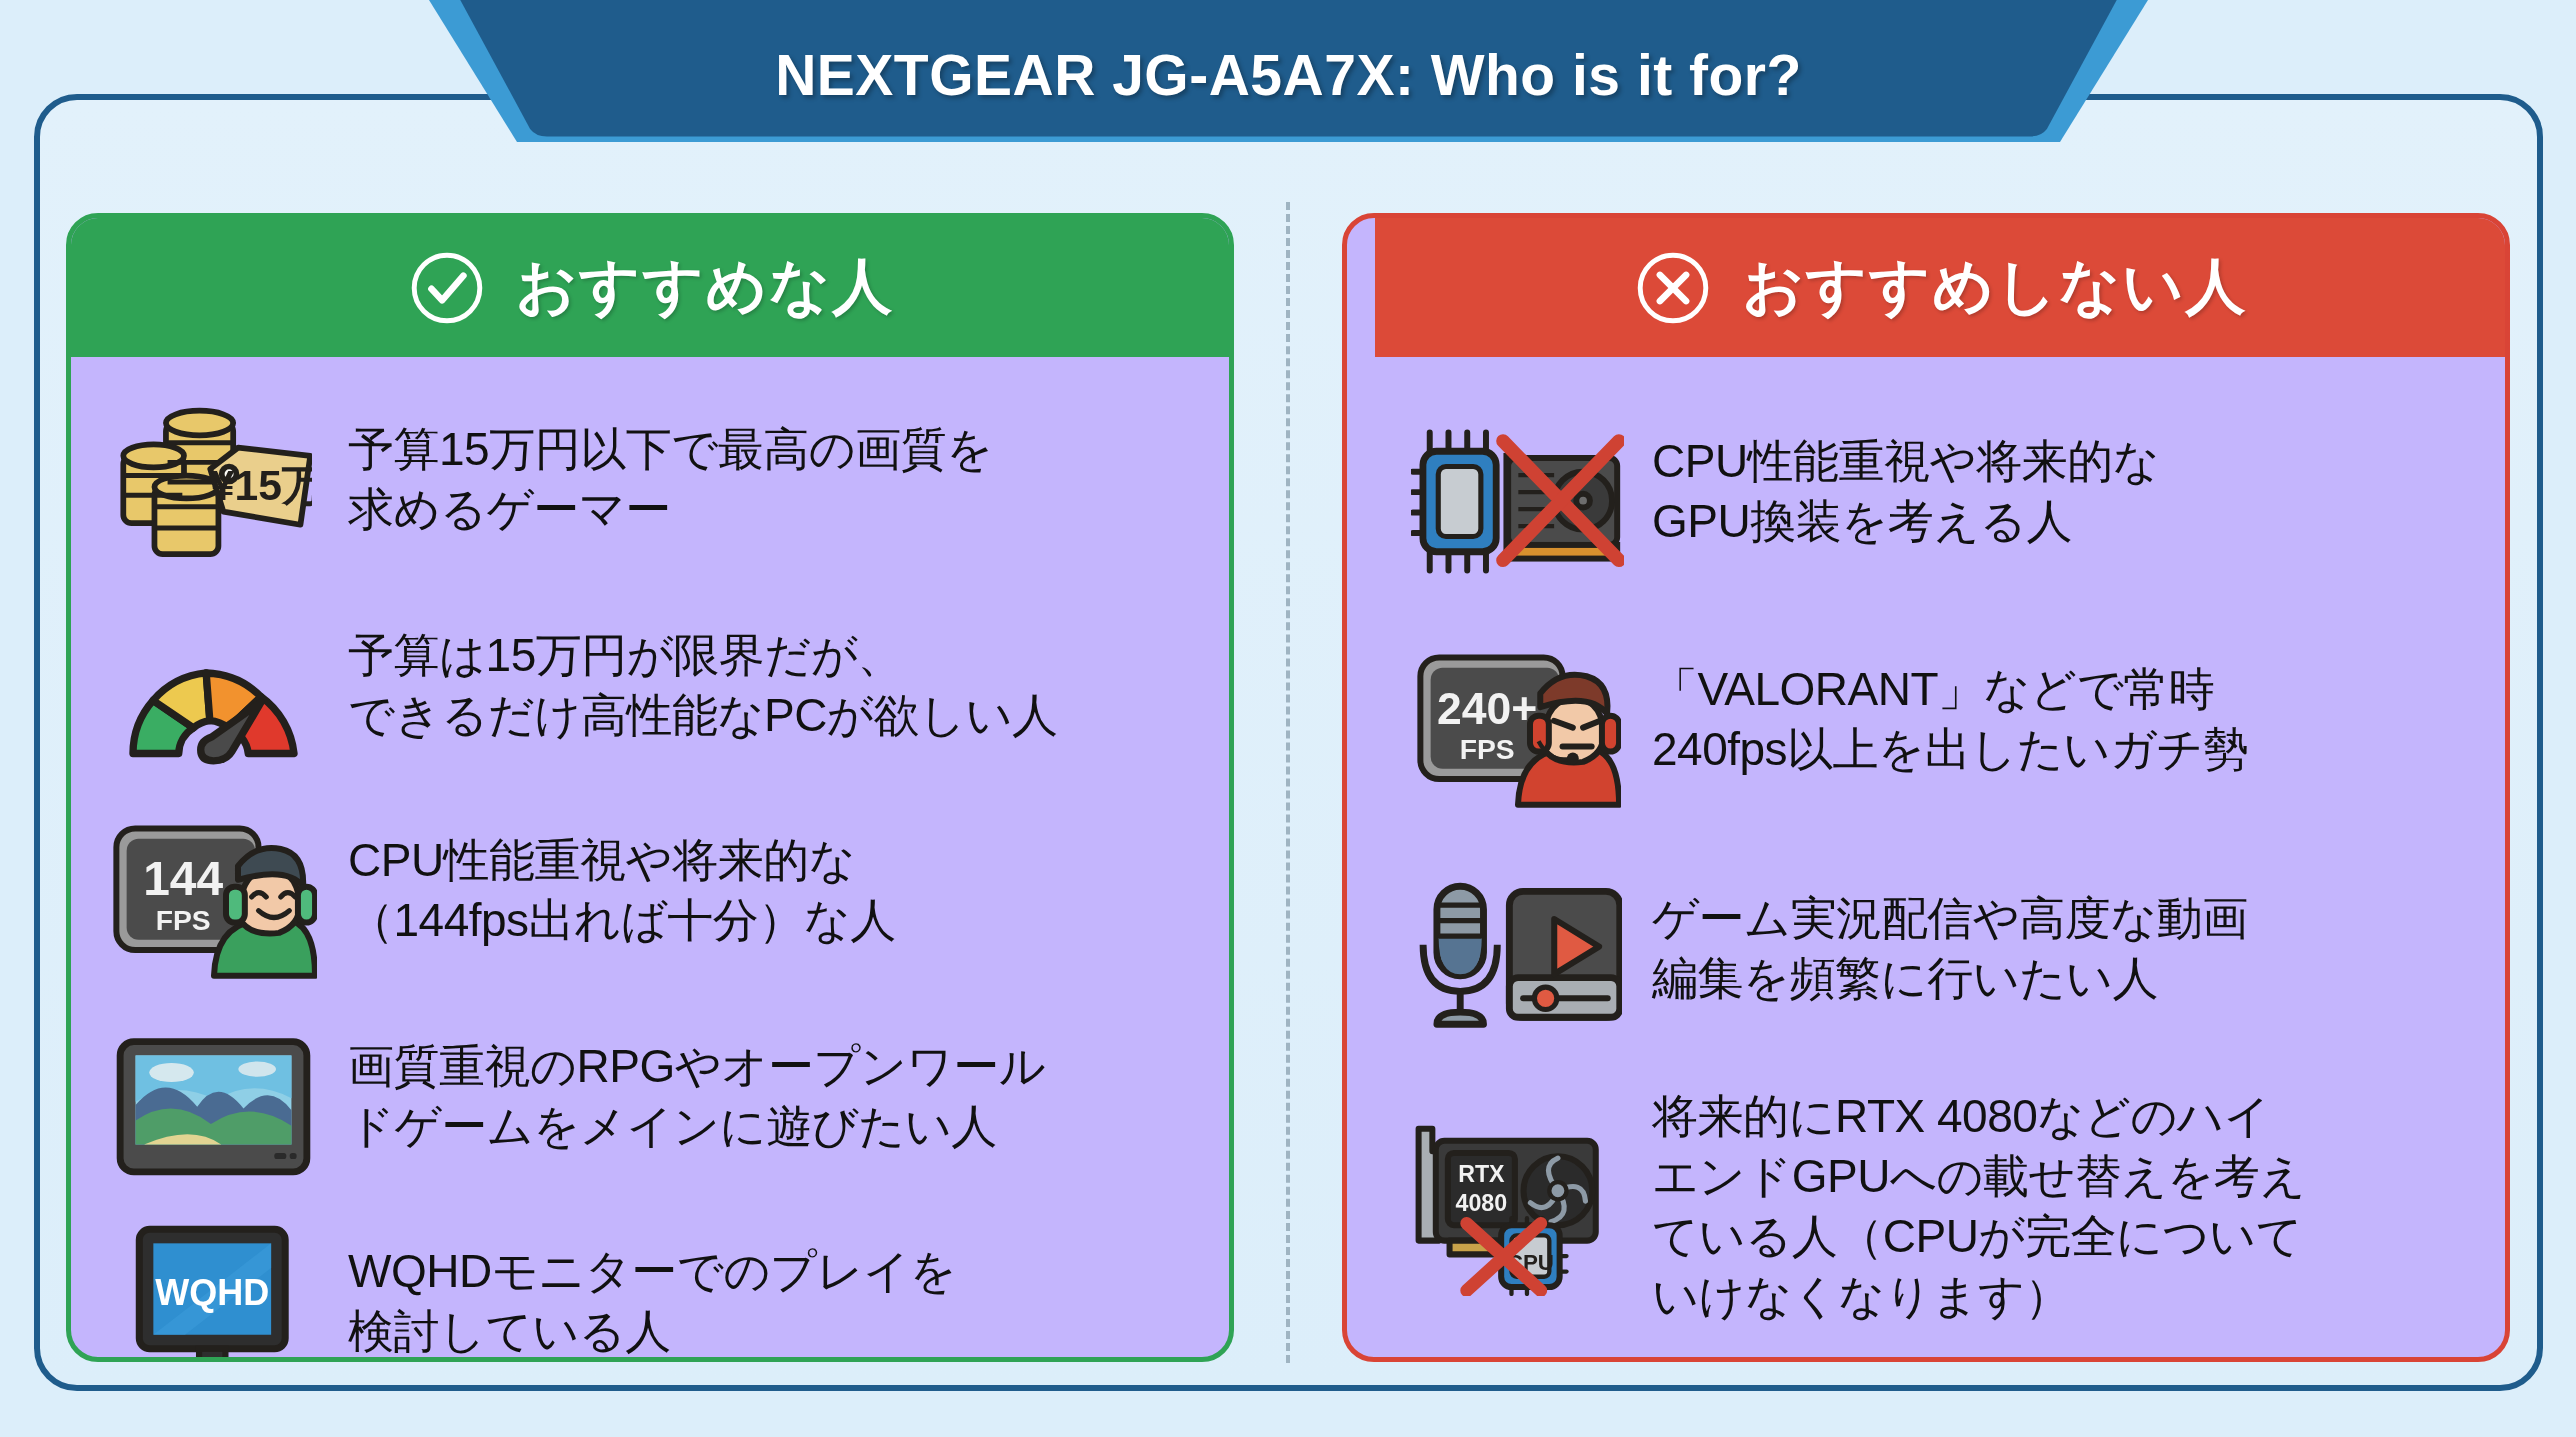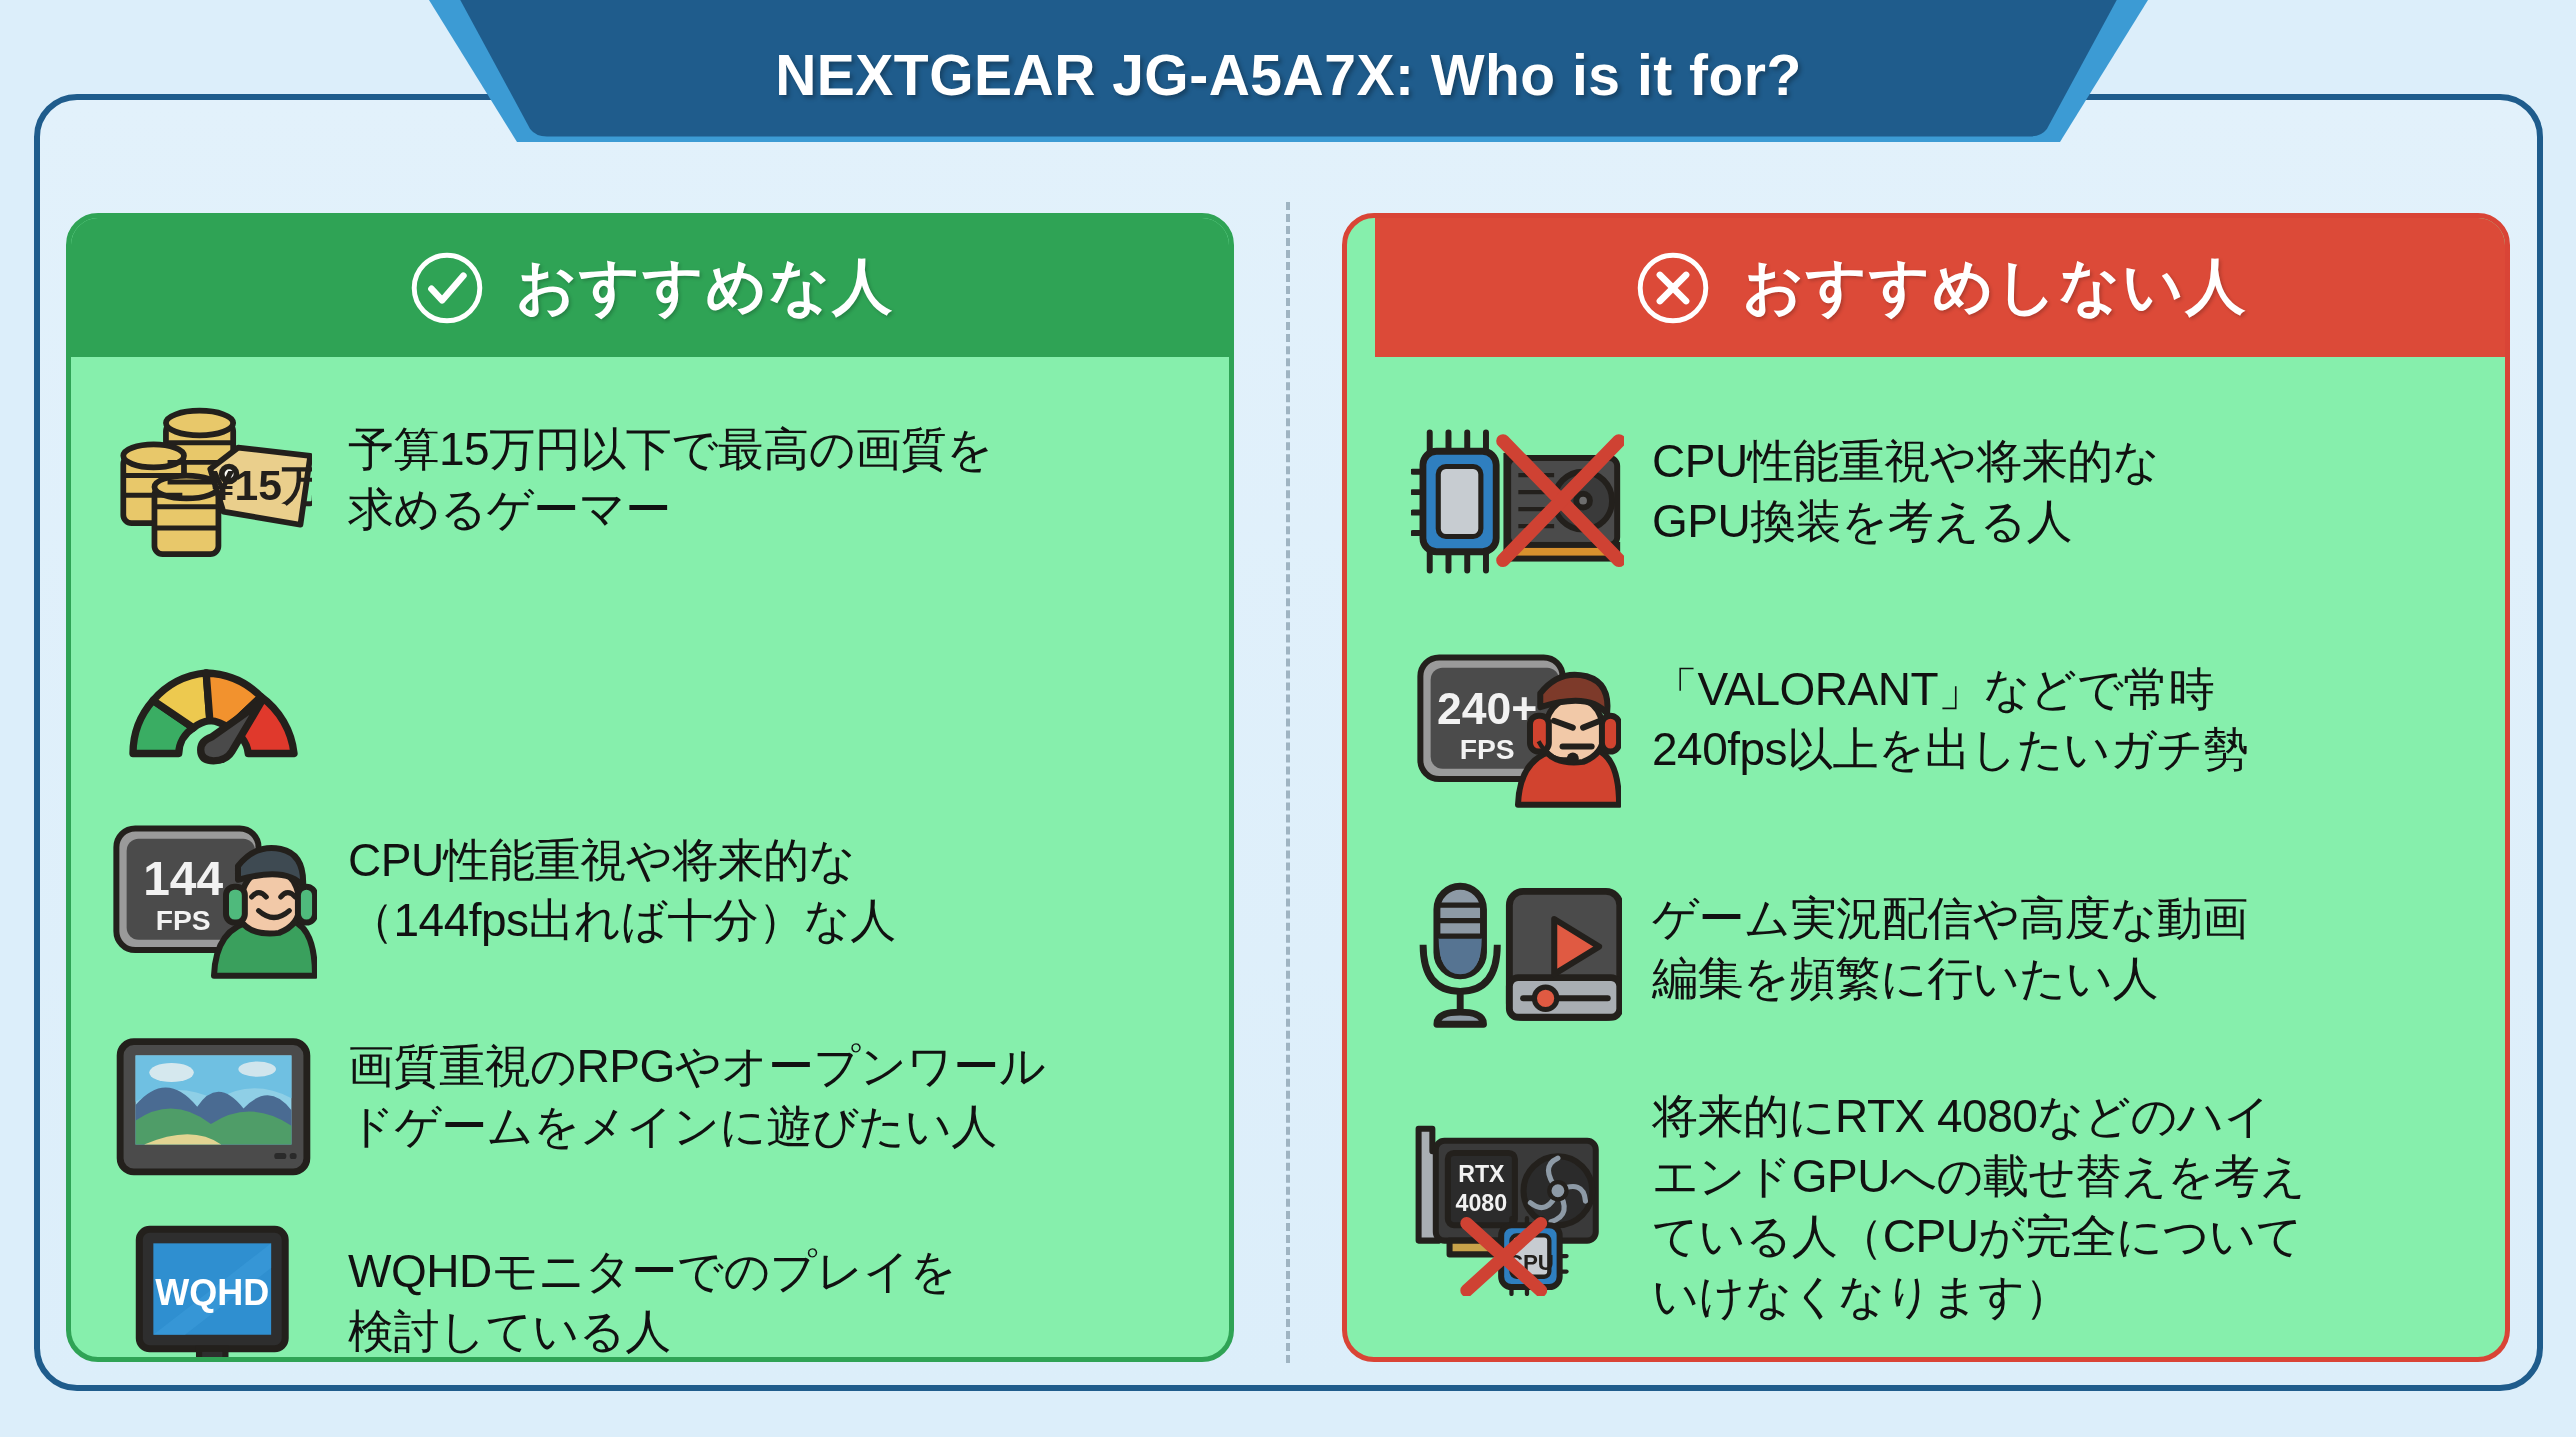--- a/index.html
+++ b/index.html
@@ -74,21 +74,21 @@
   }
 
   
   .panel {
     position: absolute;
     top: 213px;
     width: 1168px;
     height: 1149px;
     border-radius: 32px;
     overflow: hidden;
-    background: #86efac;
+    background: #c4b5fd;
     z-index: 4;
   }
   .panel.left  { left: 66px;   border: 5.6px solid #2fa355; }
   .panel.right { left: 1342px; border: 5.6px solid #d94436; padding-left: 28px; }
 
   .panel-header {
     height: 139px;
     display: flex;
     align-items: center;
     justify-content: center;
@@ -209,20 +209,24 @@
           <svg width="183" height="140" viewBox="0 0 200 150">
             <g stroke="#23201c" stroke-width="8" stroke-linejoin="round">
               <path d="M 12 128 A 88 88 0 0 1 34 70 L 78 100 A 34 34 0 0 0 62 128 Z" fill="#3aad63"></path>
               <path d="M 34 70 A 88 88 0 0 1 92 40 L 96 92 A 34 34 0 0 0 78 100 Z" fill="#edc94f"></path>
               <path d="M 92 40 A 88 88 0 0 1 152 66 L 116 100 A 34 34 0 0 0 96 92 Z" fill="#f2922e"></path>
               <path d="M 152 66 A 88 88 0 0 1 188 128 L 138 128 A 34 34 0 0 0 116 100 Z" fill="#e0392c"></path>
               <path d="M 100 136 Q 86 136 86 124 Q 86 114 98 110 L 152 72 L 120 126 Q 114 136 100 136 Z" fill="#4a4a4a"></path>
             </g>
           </svg>
         </div>
+        <div class="row-text">
+          <span>予算は15万円が限界だが、</span>
+          <span>できるだけ高性能なPCが欲しい人</span>
+        </div>
       </div>
 
       <div class="row">
         <div class="icon-box">
           <svg width="206" height="167" viewBox="0 0 240 195">
             <rect x="6" y="18" width="166" height="142" rx="22" fill="#9a9a9a" stroke="#23201c" stroke-width="7"></rect>
             <rect x="18" y="30" width="150" height="118" rx="14" fill="#4b4b4b"></rect>
             <text x="84" y="96" font-family="'Liberation Sans',sans-serif" font-size="56" font-weight="bold" fill="#f2f2f2" text-anchor="middle">144</text>
             <text x="84" y="137" font-family="'Liberation Sans',sans-serif" font-size="33" font-weight="bold" fill="#f2f2f2" text-anchor="middle">FPS</text>
             <g stroke="#23201c" stroke-width="7" stroke-linejoin="round">

